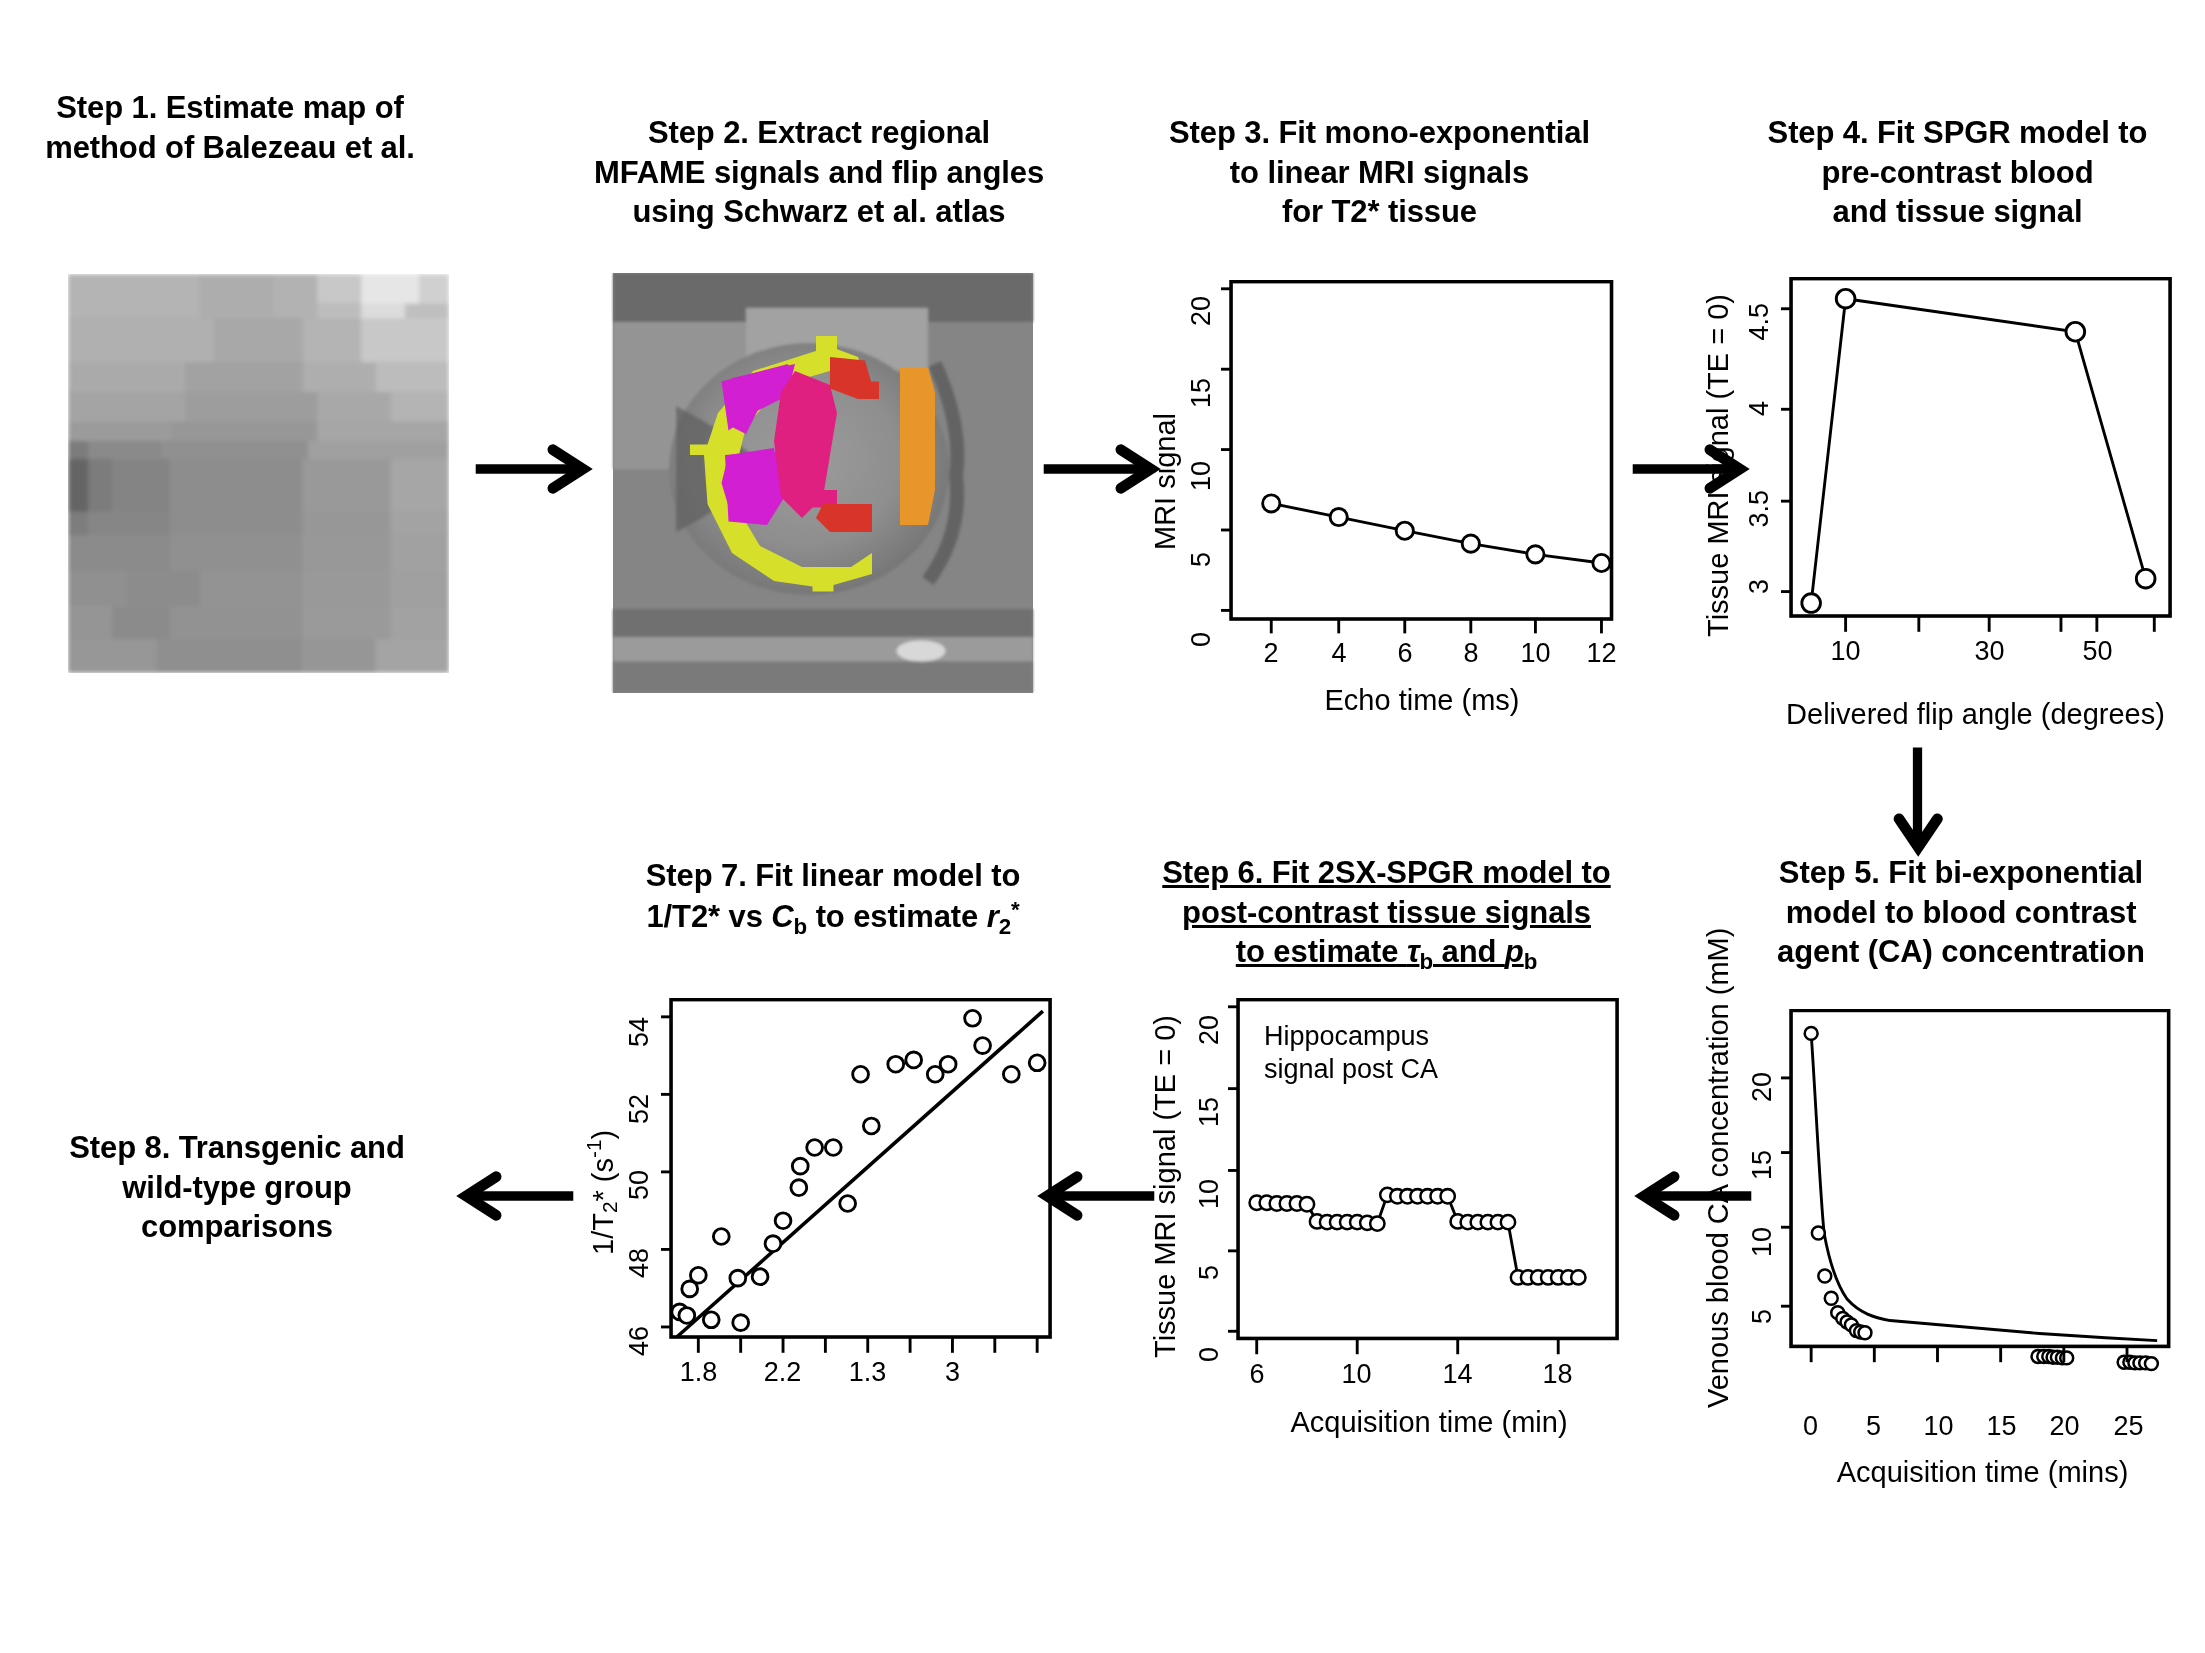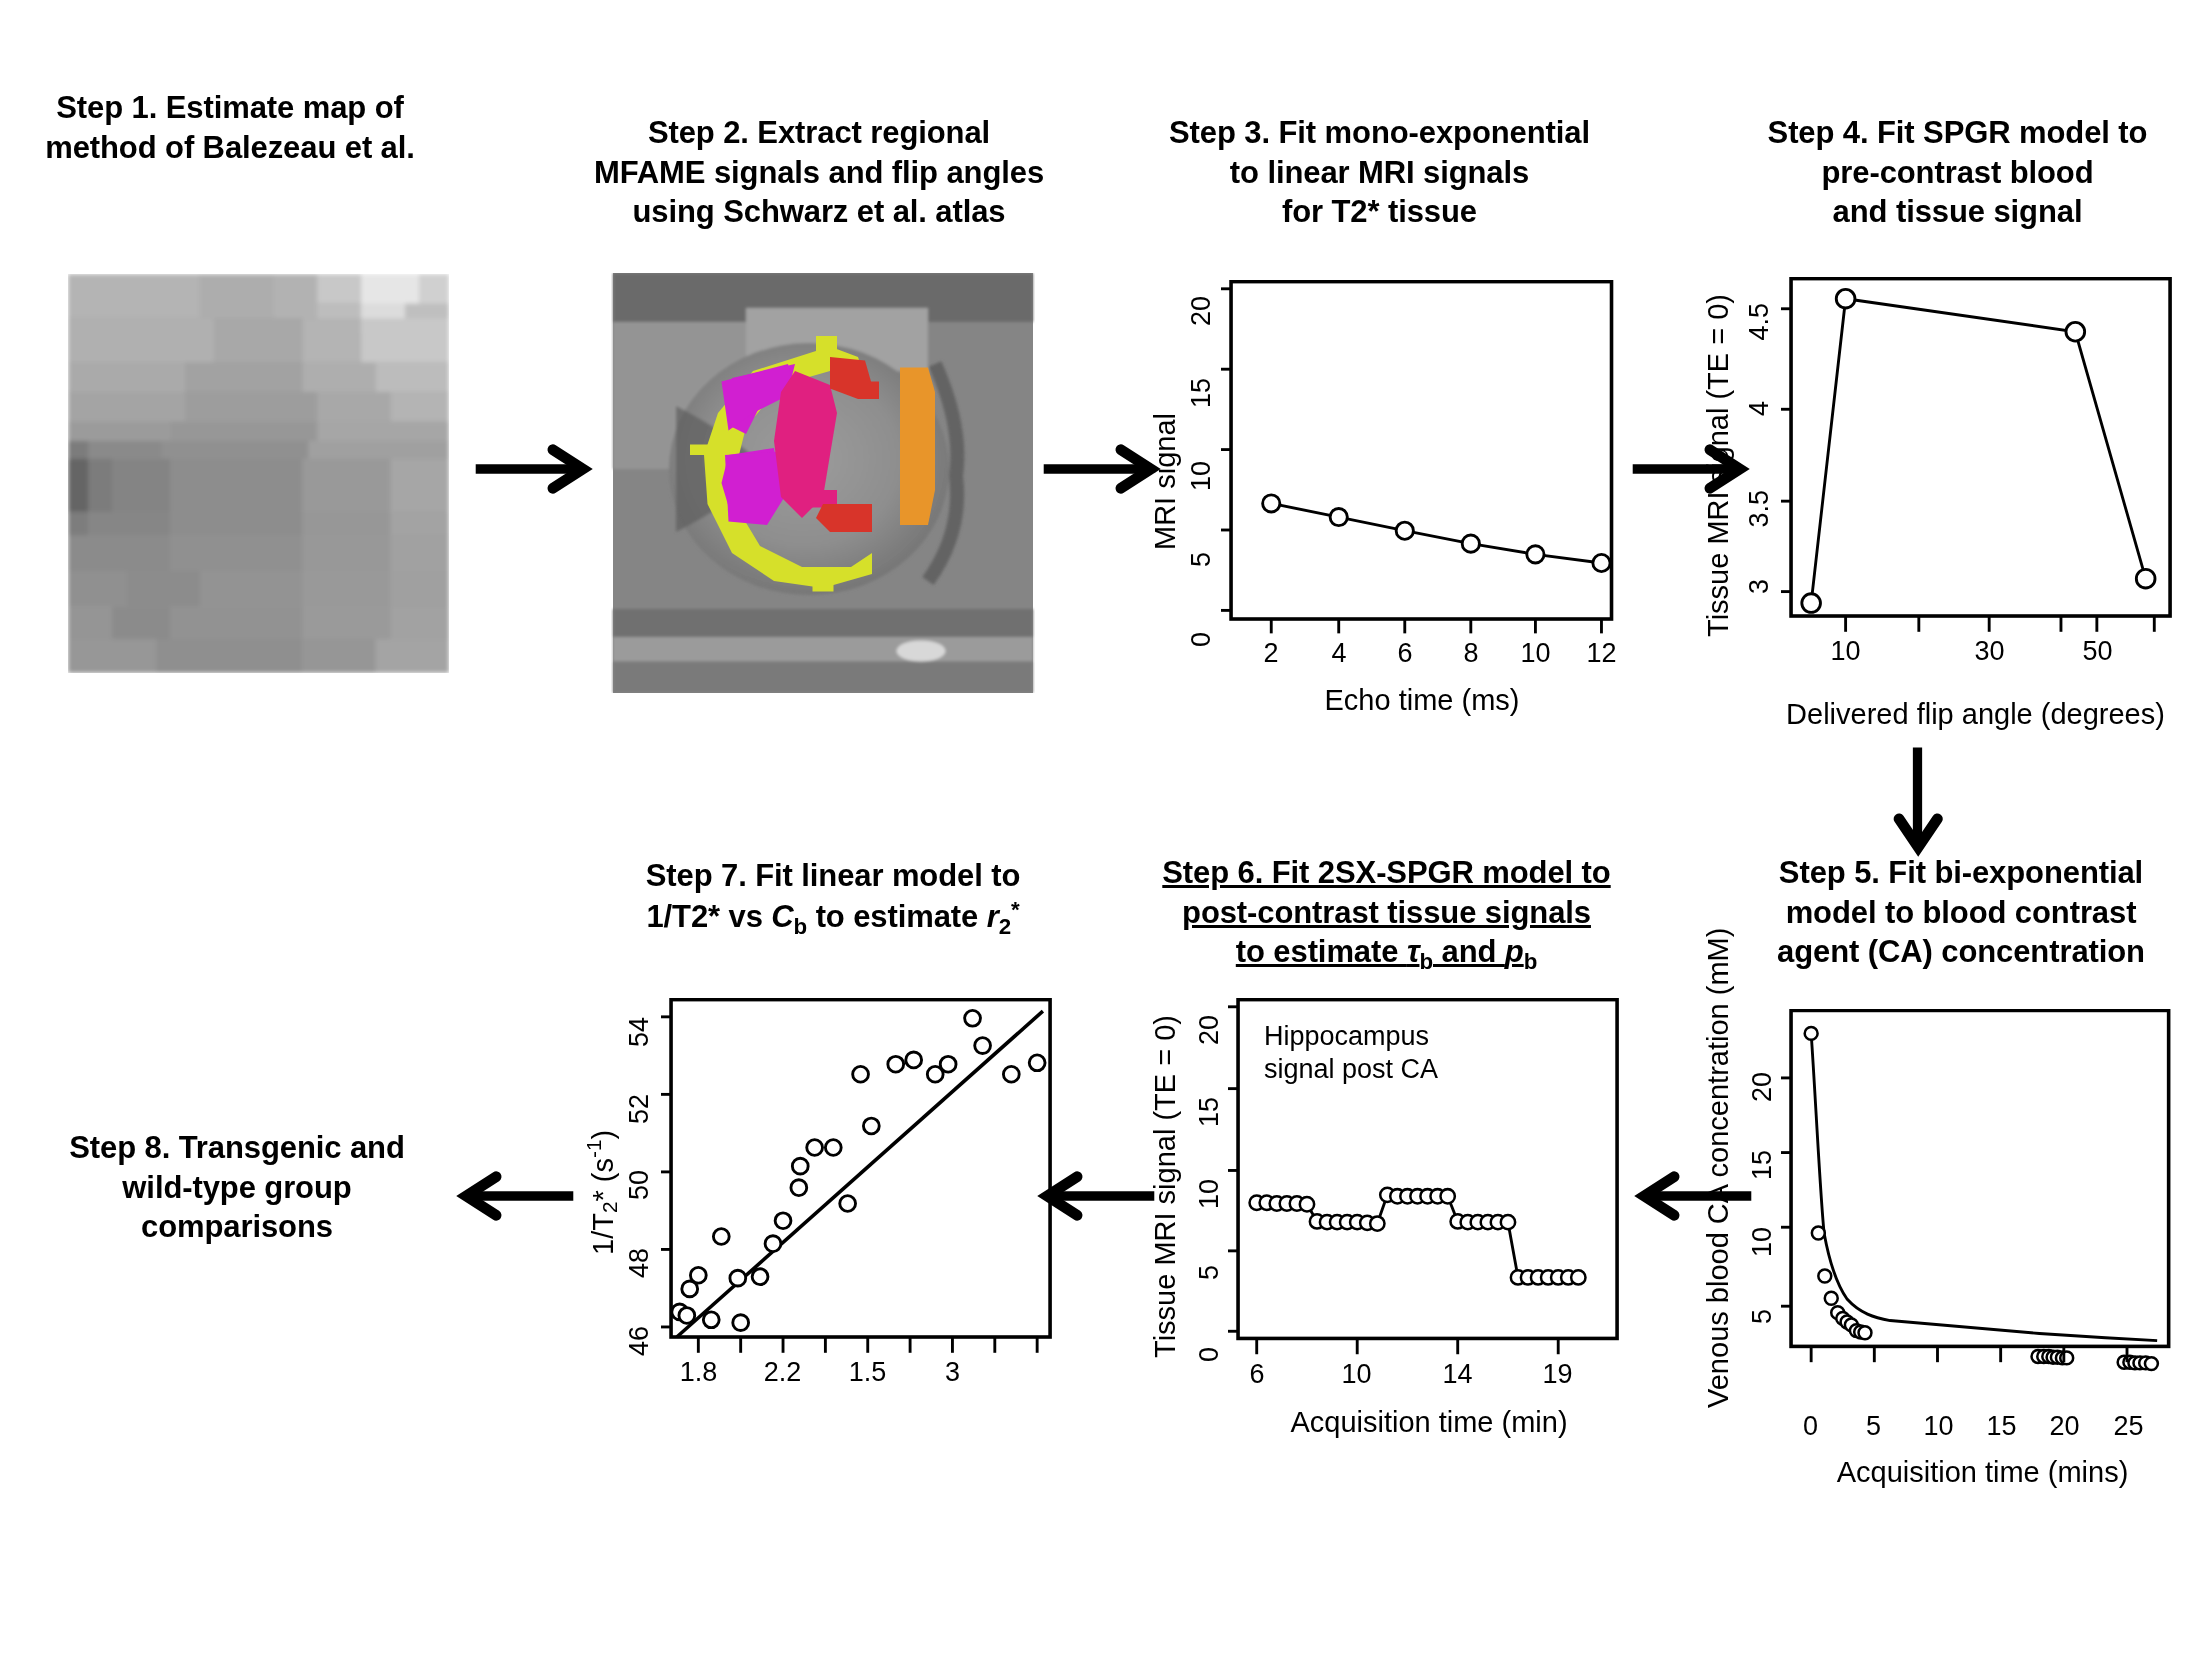--- a/index.html
+++ b/index.html
@@ -446,21 +446,21 @@
       <line x1="180" y1="474" x2="180" y2="496"></line>
       <line x1="320" y1="474" x2="320" y2="496"></line>
       <line x1="460" y1="474" x2="460" y2="496"></line>
     </g>
   </svg>
   <div class="annot" style="left:115px;top:21.5px;">Hippocampus
 signal post CA</div>
   <div class="xtick" style="left:92px;top:361px;width:32px;">6</div>
   <div class="xtick" style="left:185px;top:361px;width:45px;">10</div>
   <div class="xtick" style="left:286px;top:361px;width:45px;">14</div>
-  <div class="xtick" style="left:386px;top:361px;width:45px;">19</div>
+  <div class="xtick" style="left:386px;top:361px;width:45px;">18</div>
   <div class="xlab" style="left:79px;top:408px;width:402px;">Acquisition time (min)</div>
 </div>
 
 <div class="arrow" style="left:1034px;top:1171px;">
   <svg width="122" height="50" viewBox="0 0 170 70">
     <line x1="20" y1="35" x2="168" y2="35" stroke="#000" stroke-width="13"></line>
     <polyline points="60,8 18,35 60,62" fill="none" stroke="#000" stroke-width="15" stroke-linecap="round"></polyline>
   </svg>
 </div>
 
@@ -525,21 +525,21 @@
       <line x1="406" y1="472" x2="406" y2="494"></line>
       <line x1="524" y1="472" x2="524" y2="494"></line>
       <line x1="111" y1="472" x2="111" y2="494"></line>
       <line x1="229" y1="472" x2="229" y2="494"></line>
       <line x1="347" y1="472" x2="347" y2="494"></line>
       <line x1="465" y1="472" x2="465" y2="494"></line>
     </g>
   </svg>
   <div class="xtick" style="left:88px;top:359px;width:57px;">1.8</div>
   <div class="xtick" style="left:172px;top:359px;width:57px;">2.2</div>
-  <div class="xtick" style="left:257px;top:359px;width:57px;">1.5</div>
+  <div class="xtick" style="left:257px;top:359px;width:57px;">1.3</div>
   <div class="xtick" style="left:342px;top:359px;width:57px;">3</div>
 </div>
 
 <div class="arrow" style="left:453px;top:1171px;">
   <svg width="122" height="50" viewBox="0 0 170 70">
     <line x1="20" y1="35" x2="168" y2="35" stroke="#000" stroke-width="13"></line>
     <polyline points="60,8 18,35 60,62" fill="none" stroke="#000" stroke-width="15" stroke-linecap="round"></polyline>
   </svg>
 </div>
 

